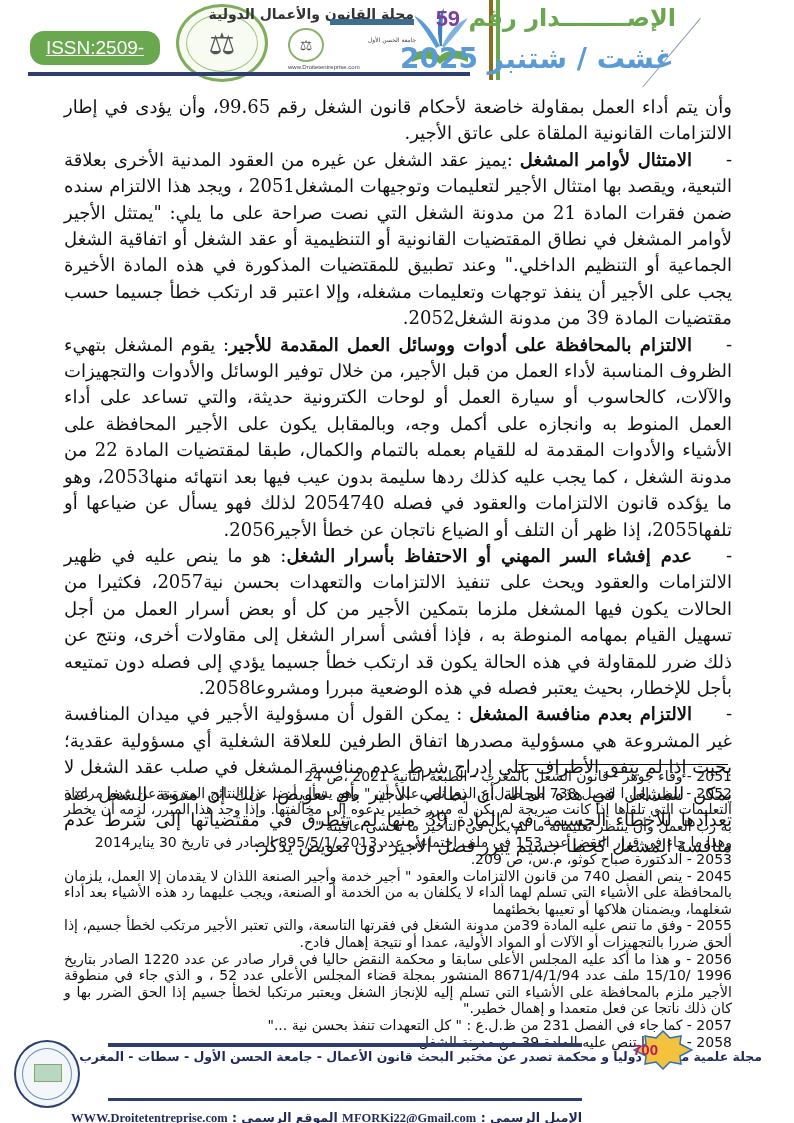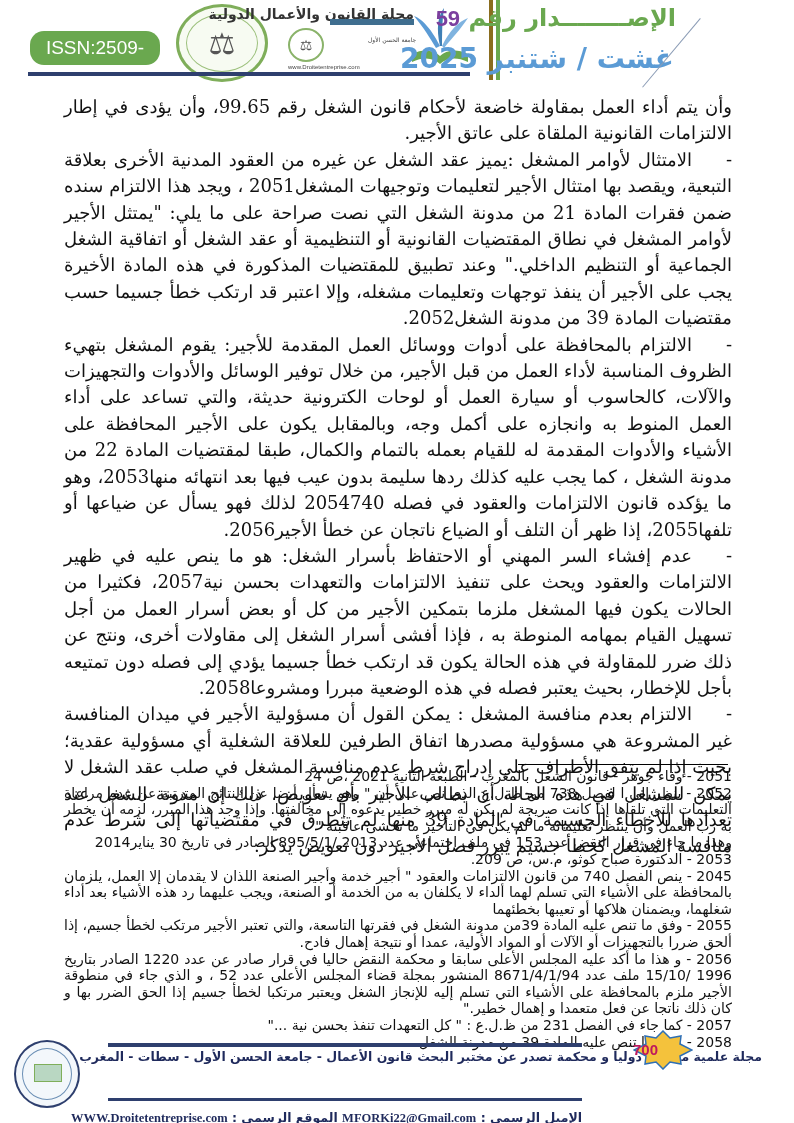--- a/index.html
+++ b/index.html
@@ -1,20 +1,20 @@
 <!DOCTYPE html>
 <html><head>
   <meta charset="utf-8">
   <style>
     html, body { margin: 0; padding: 0; background: #ffffff; }
     body { width: 794px; height: 1123px; position: relative; overflow: hidden; font-family: "DejaVu Sans", sans-serif; color: #111; }
 
     
     .header { position: absolute; left: 0; top: 0; width: 794px; height: 92px; }
-    .issn { position: absolute; left: 30px; top: 31px; width: 130px; height: 34px; background: #6aa84f; border-radius: 14px; color: #fff; font-family: "Liberation Sans", sans-serif; font-size: 19px; line-height: 34px; text-align: center; }
+    .issn { position: absolute; left: 30px; top: 31px; width: 130px; height: 34px; background: #6aa84f; border-radius: 14px; color: #fff; font-family: "Liberation Sans", sans-serif; font-size: 19px; line-height: 34px; text-align: center; text-decoration: underline; }
     .lab-logo { position: absolute; left: 176px; top: 4px; width: 86px; height: 72px; border: 3px solid #7fae5a; border-radius: 50%; background: #f7fbf2; display: flex; align-items: center; justify-content: center; }
     .lab-logo .scales { font-size: 30px; color: #555; }
     .lab-logo .ring { position: absolute; inset: 7px; border: 1px solid #9cc07c; border-radius: 50%; }
     .journal-logo { position: absolute; left: 284px; top: 2px; width: 186px; height: 72px; }
     .journal-logo .title { position: absolute; right: 56px; top: 4px; font-size: 14px; font-weight: bold; color: #333; direction: rtl; white-space: nowrap; }
     .journal-logo .bar { position: absolute; left: 46px; top: 17px; width: 84px; height: 6px; background: #3f6e8f; }
     .journal-logo .mini-seal { position: absolute; left: 4px; top: 26px; width: 32px; height: 30px; border: 2px solid #8ab36a; border-radius: 50%; font-size: 14px; text-align: center; line-height: 30px; color: #555; }
     .journal-logo .uni { position: absolute; left: 84px; top: 34px; font-size: 6px; color: #444; direction: rtl; }
     .journal-logo .web { position: absolute; left: 4px; top: 62px; font-size: 6px; color: #444; font-family: "Liberation Sans", sans-serif; }
     .journal-logo .book { position: absolute; right: 0; top: 4px; width: 60px; height: 64px; }
@@ -24,21 +24,21 @@
     .issue-line1 { position: absolute; right: 118px; top: 4px; direction: rtl; font-weight: bold; font-size: 24px; color: #6aa84f; white-space: nowrap; }
     .issue-line1 .num { color: #7b3f9e; font-size: 22px; font-family: "Liberation Sans", sans-serif; }
     .issue-line2 { position: absolute; right: 120px; top: 42px; direction: rtl; font-weight: bold; font-size: 28px; color: #5b9bd5; white-space: nowrap; }
     .diag-line { position: absolute; left: 700px; top: 18px; width: 1px; height: 90px; background: #8a9bb5; transform: rotate(40deg); transform-origin: top left; }
 
     
     .content { position: absolute; left: 64px; top: 94px; width: 668px; direction: rtl; text-align: justify; font-family: "DejaVu Serif", serif; font-size: 18px; line-height: 26.4px; }
     .content p { margin: 0; }
     .content .item { text-indent: 0; }
     .content .dash { display: inline-block; width: 40px; }
-    .content b { font-weight: normal; }
+    .content b { font-weight: bold; }
 
     
     .fn-rule { position: absolute; left: 518px; top: 764px; width: 210px; height: 1px; background: #000; }
     .footnotes { position: absolute; left: 64px; top: 768px; width: 668px; direction: rtl; font-family: "DejaVu Sans", sans-serif; font-size: 14px; line-height: 16.6px; color: #111; }
     .footnotes p { margin: 0; text-align: justify; }
 
     
     .ft-rule-top { position: absolute; left: 108px; top: 1043px; width: 474px; height: 4px; background: #2e3f6e; }
     .ft-rule-bot { position: absolute; left: 108px; top: 1098px; width: 474px; height: 3px; background: #2e3f6e; }
     .ft-line1 { position: absolute; right: 32px; top: 1049px; width: 680px; direction: rtl; text-align: right; font-size: 12.5px; font-weight: bold; color: #1f2a5c; white-space: nowrap; }

